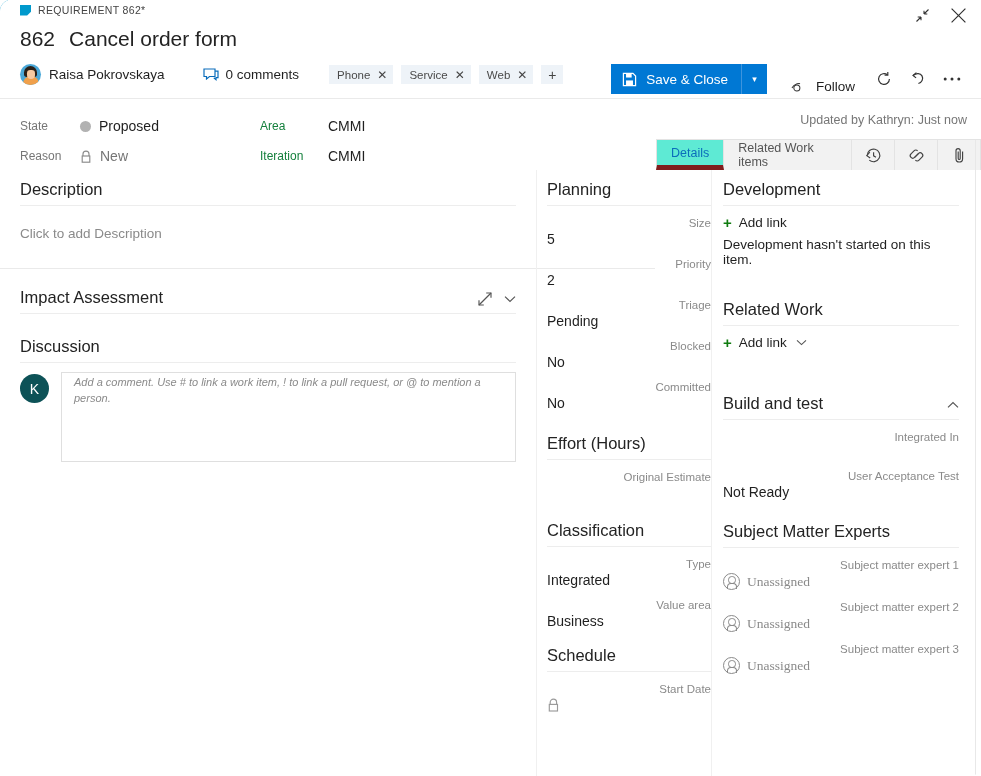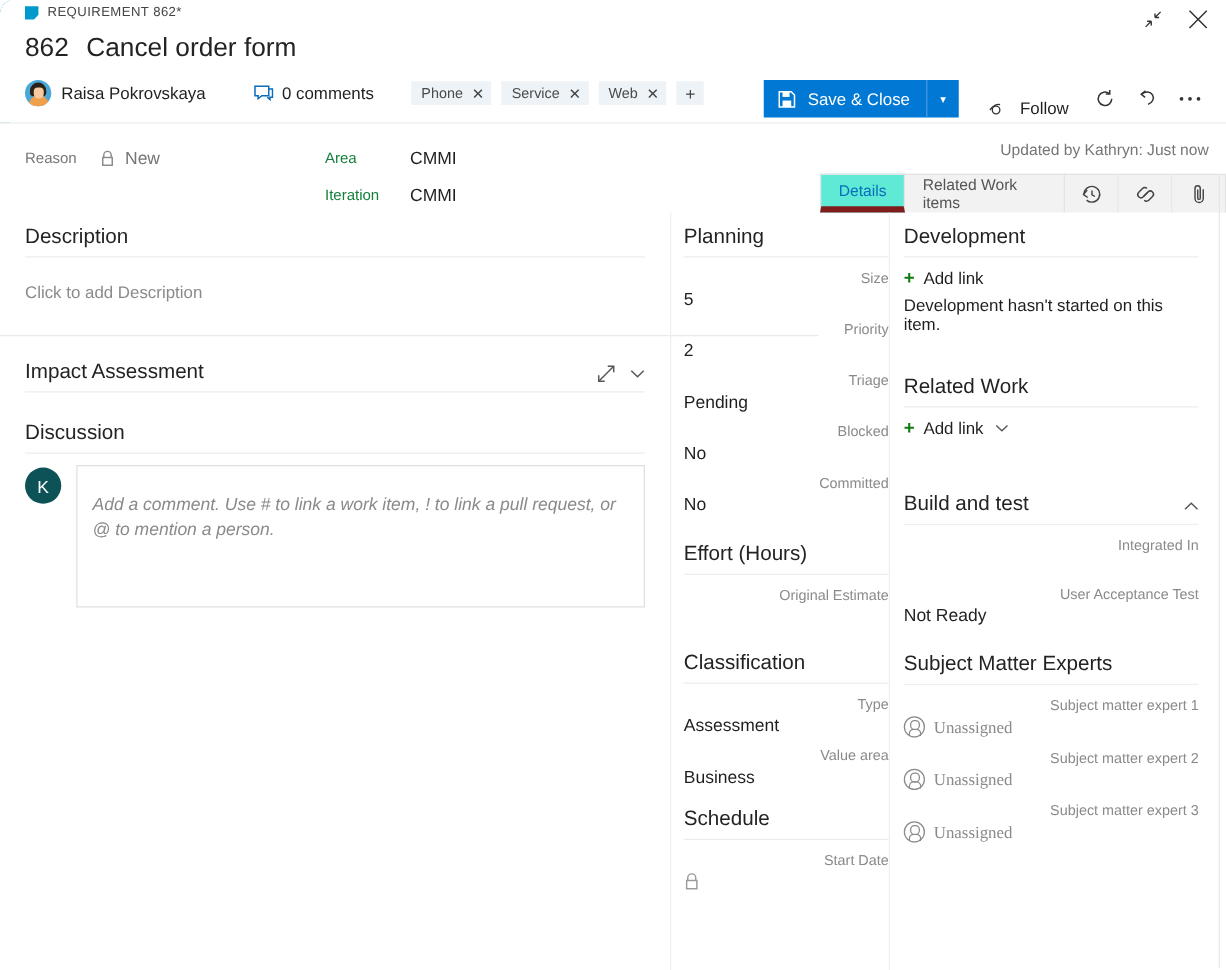--- a/index.html
+++ b/index.html
@@ -142,22 +142,22 @@
   .fld-value { font-size:14px; color:#1f1f1f; margin-top:2px; }
   .fld-value.empty { height:14px; }
 
   
   .discussion-row { display:flex; gap:12px; margin-top:9px; }
   .avatar-k {
     width:29px; height:29px; border-radius:50%; background:#0d5257; color:#fff;
     display:flex; align-items:center; justify-content:center; font-size:14px; flex:none; margin-top:2px;
   }
   .comment-box {
-    flex:1; border:1px solid #dfdfdf; background:#fff; height:114px; padding:20px 12px;
-    font-size:14px; color:#8a8a8a; font-style:italic; line-height:1.45;
+    flex:1; border:1px solid #dfdfdf; background:#fff; height:90px; padding:2px 12px;
+    font-size:11px; color:#8a8a8a; font-style:italic; line-height:1.45;
   }
 
   
   .addlink { display:flex; align-items:center; gap:7px; margin-top:4px; cursor:pointer; }
   .plus-green { color:#107c10; font-size:15px; line-height:1; font-weight:700; }
   .addlink-text { font-size:13.5px; color:#1f1f1f; }
   .chev-sm { font-size:9px; color:#555; margin-left:2px; }
   .note-text { font-size:13.5px; color:#1f1f1f; margin-top:7px; }
 
   .sme-row { display:flex; align-items:center; gap:7px; margin-top:2px; }
@@ -281,20 +281,27 @@
           </svg>
       </div>
     </div>
 
     <div class="header-bottom-rule"></div>
   </div>
 
   <div class="state-strip">
 
     <div class="field-grid">
+      <div class="fg-row">
+        <span class="fg-label"><span>State</span></span>
+        <span class="fg-value">
+          <span class="state-dot"></span>
+          <span>Proposed</span>
+        </span>
+      </div>
       <div class="fg-row">
         <span class="fg-label">Reason</span>
         <span class="fg-value muted">
           <span>
             <svg width="12" height="13" viewBox="0 0 12 13">
                 <path d="M3 6V4.1a3 3 0 0 1 6 0V6" fill="none" stroke="#8a8a8a" stroke-width="1.15"></path>
                 <rect x="2.2" y="6" width="7.6" height="6.2" fill="none" stroke="#8a8a8a" stroke-width="1.15"></rect>
               </svg>
           </span>
           <span>New</span>
@@ -410,21 +417,21 @@
       <div class="grp-title">Effort (Hours)</div>
       <div class="grp-rule"></div>
       <div class="fld-label">Original Estimate</div>
       <div class="fld-value empty"></div>
 
       <div style="height:22px"></div>
 
       <div class="grp-title">Classification</div>
       <div class="grp-rule"></div>
       <div class="fld-label">Type</div>
-      <div class="fld-value">Assessment</div>
+      <div class="fld-value">Integrated</div>
       <div class="fld-label">Value area</div>
       <div class="fld-value">Business</div>
 
       <div style="height:17px"></div>
 
       <div class="grp-title">Schedule</div>
       <div class="grp-rule"></div>
       <div class="fld-label">Start Date</div>
       <div class="lock-ico">
         <svg width="13" height="14" viewBox="0 0 13 14">

